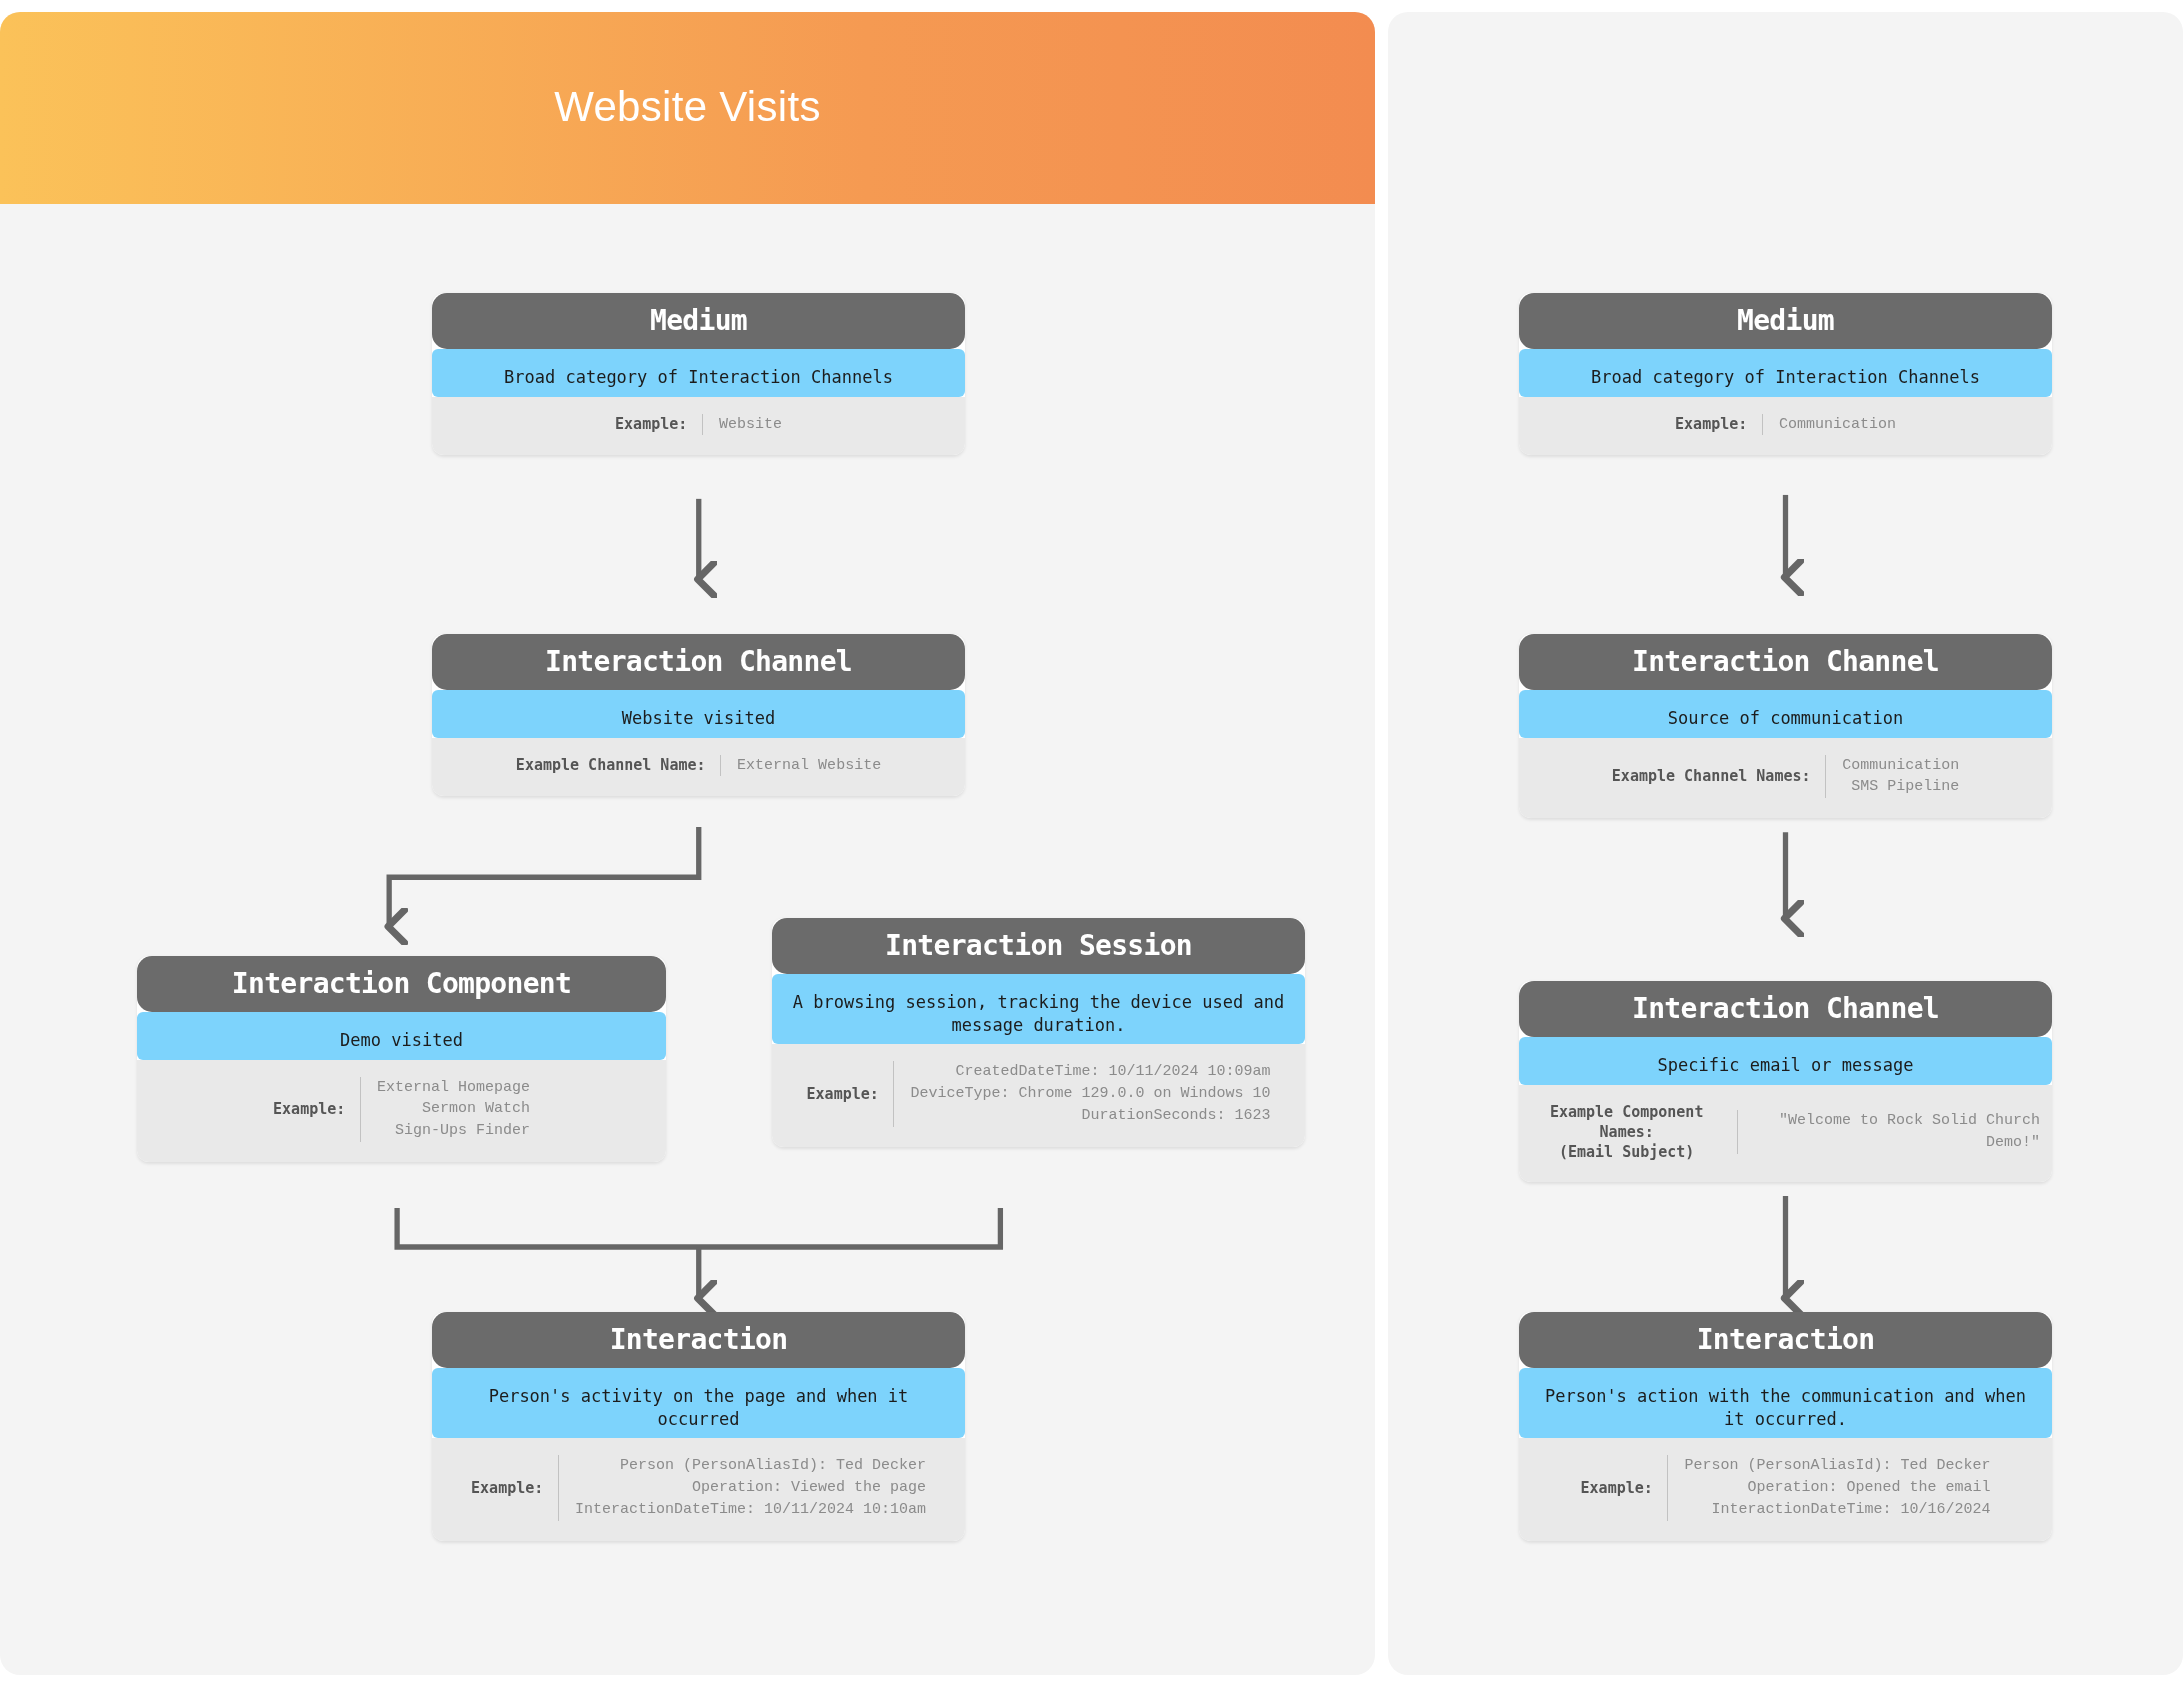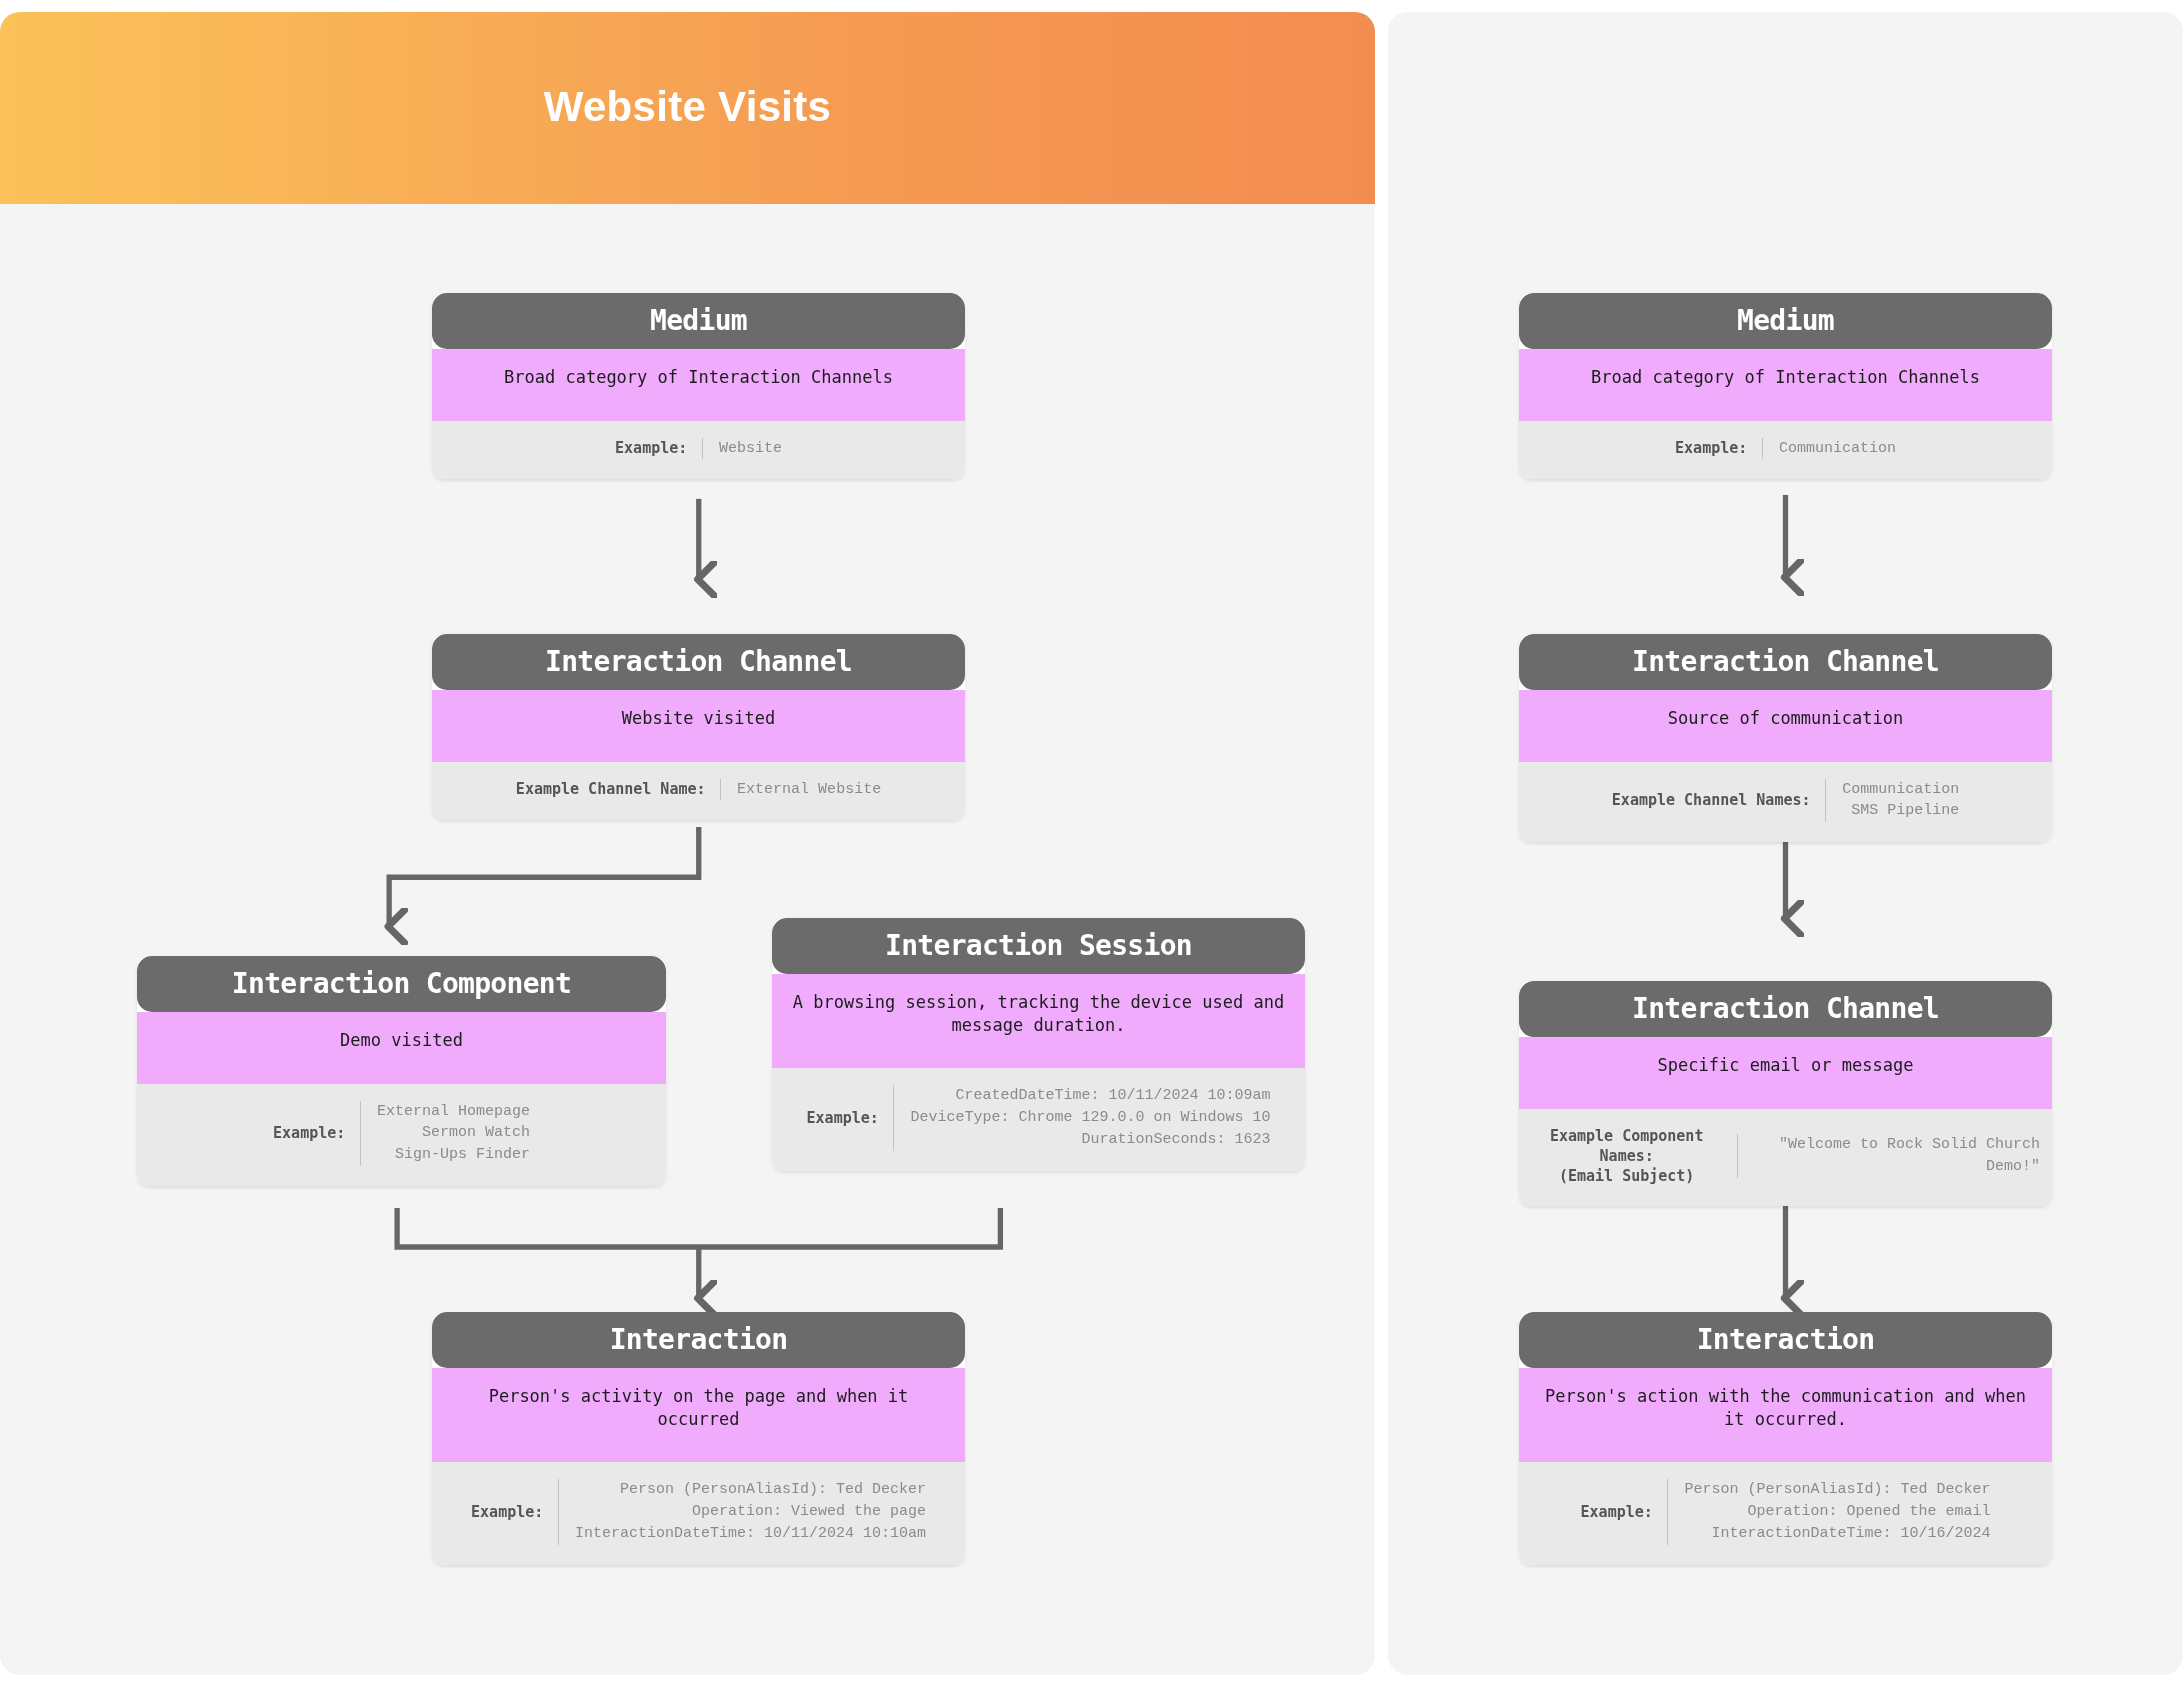--- a/index.html
+++ b/index.html
@@ -34,21 +34,21 @@
   .panel-right .panel-header {
     background: linear-gradient(to right, #f38a50 0%, #ef6550 100%);
   }
   .panel-title {
     position: absolute;
     left: 0; right: 0;
     top: 50%;
     transform: translateY(-52%);
     text-align: center;
     font-family: "Liberation Sans", sans-serif;
-    font-weight: bold;
+    font-weight: normal;
     font-size: 42px;
     letter-spacing: 0.3px;
     color: #ffffff;
   }
 
   
   .card {
     position: absolute;
     border-radius: 12px;
     overflow: hidden;
@@ -60,27 +60,28 @@
     color: #ffffff;
     text-align: center;
     font-family: "DejaVu Sans Mono", monospace;
     font-weight: bold;
     font-size: 28px;
     letter-spacing: -0.7px;
     padding: 10.6px 6.6px 12px;
     border-radius: 15px;
   }
   .card-desc {
-    background: #f0abfc;
+    background: #7dd3fc;
     color: #1c1c1c;
     text-align: center;
     font-family: "DejaVu Sans Mono", monospace;
     font-size: 17px;
     line-height: 1.35;
-    padding: 17px 17px 32px;
+    padding: 17px 17px 8px;
+    border-radius: 6px;
   }
   .card-example {
     background: #e9e9e9;
     display: flex;
     align-items: center;
     justify-content: center;
     gap: 0px;
     padding: 17px 12px 20px;
   }
   .ex-label {

